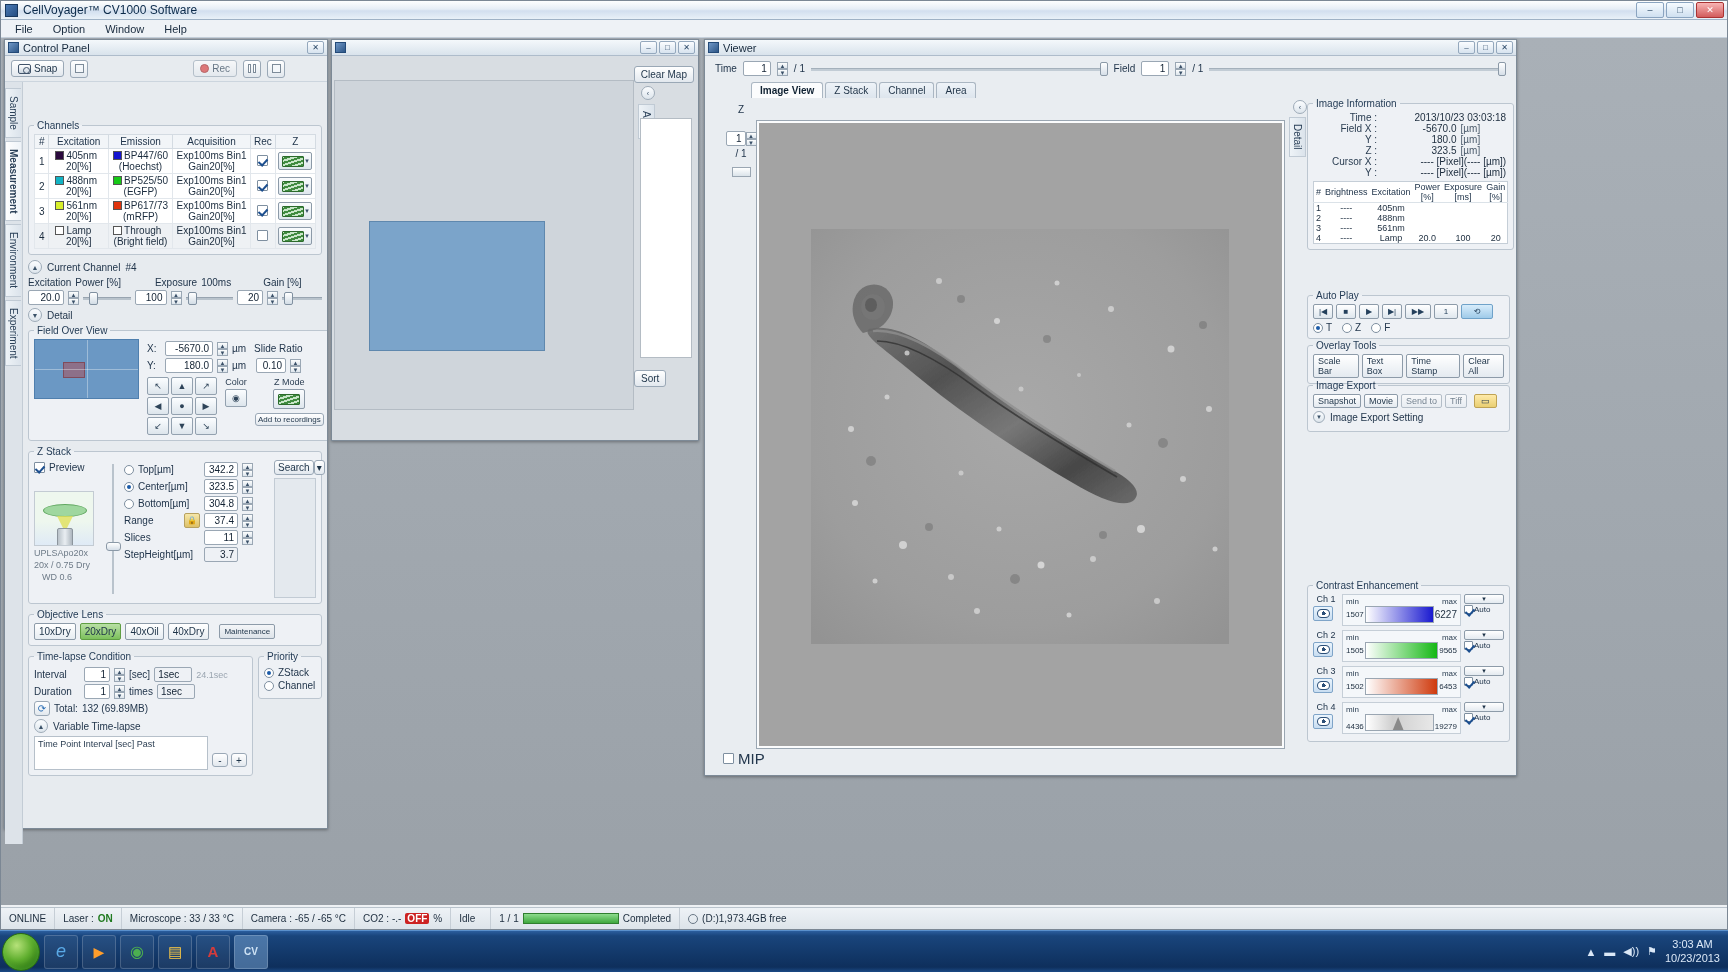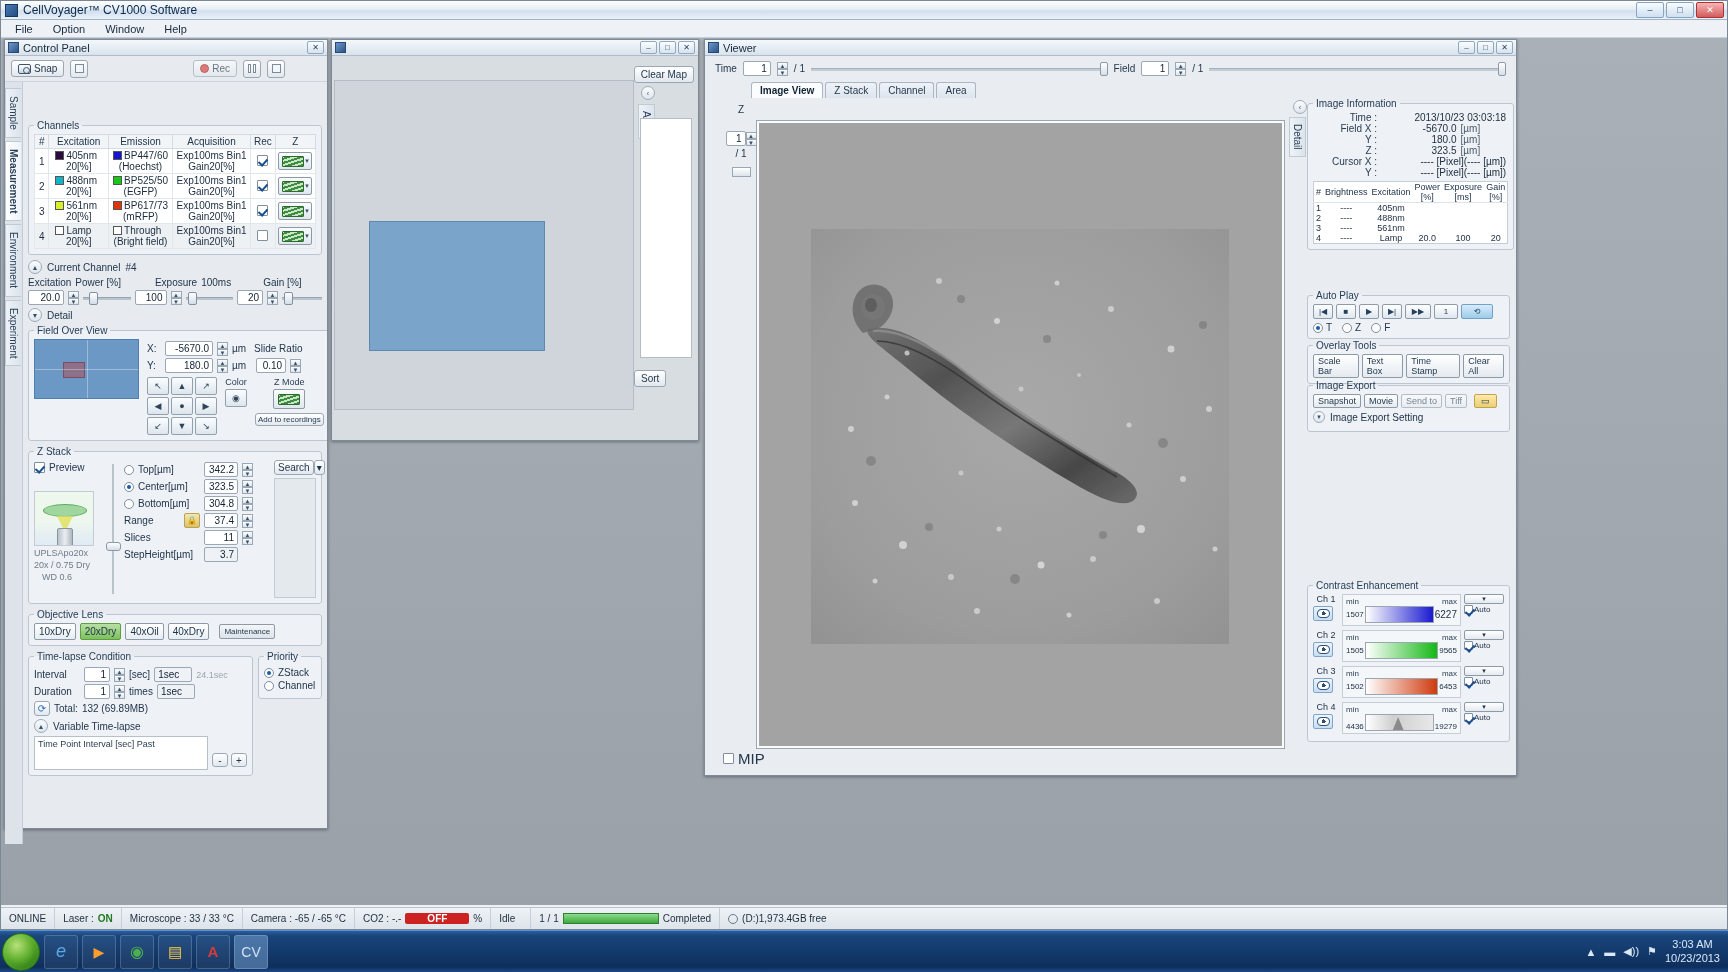--- a/index.html
+++ b/index.html
@@ -1090,21 +1090,21 @@
   <div class="statusbar">
     <div class="stcell">ONLINE</div>
     <div class="stcell">
       <span>Laser :</span>
       <span style="color:#1f7a1f;font-weight:bold">ON</span>
     </div>
     <div class="stcell">Microscope : 33 / 33 °C</div>
     <div class="stcell">Camera : -65 / -65 °C</div>
     <div class="stcell">
       <span>CO2 : -.-</span>
-      <span style="background:#cc2222;color:#fff;padding:0 22px;border-radius:2px;font-weight:bold">OFF</span>
+      <span style="background:#cc2222;color:#fff;padding:0 2px;border-radius:2px;font-weight:bold">OFF</span>
       <span>%</span>
     </div>
     <div class="stcell" style="min-width:40px">Idle</div>
     <div class="stcell">
       <span>1 / 1</span>
       <span class="greenbar"></span>
       <span>Completed</span>
     </div>
     <div class="stcell" style="border-right:none">
       <span style="display:inline-block;width:10px;height:10px;border:1px solid #6a7886;border-radius:50%;"></span>
@@ -1113,21 +1113,21 @@
   </div>
 </div>
 
 <div class="taskbar">
   <div class="startorb"></div>
   <div class="tbicon" style="color:#5aa9e6;font-size:18px;font-style:italic">e</div>
   <div class="tbicon" style="color:#ff9e2c;font-size:14px">▶</div>
   <div class="tbicon" style="color:#4caf50;font-size:16px">◉</div>
   <div class="tbicon" style="color:#ffcc44;font-size:15px">▤</div>
   <div class="tbicon" style="color:#d53b3b;font-size:15px;font-weight:bold">A</div>
-  <div class="tbicon" style="color:#cfe3f5;font-size:14px;background:rgba(123,167,214,.5);font-weight:normal">CV</div>
+  <div class="tbicon" style="color:#cfe3f5;font-size:10px;background:rgba(123,167,214,.5);font-weight:bold">CV</div>
   <div class="tray">
     <span>▲</span>
     <span>▬</span>
     <span>◀))</span>
     <span>⚑</span>
     <span class="clock">
       <span style="display:block">3:03 AM</span>
       <span style="display:block">10/23/2013</span>
     </span>
   </div>

